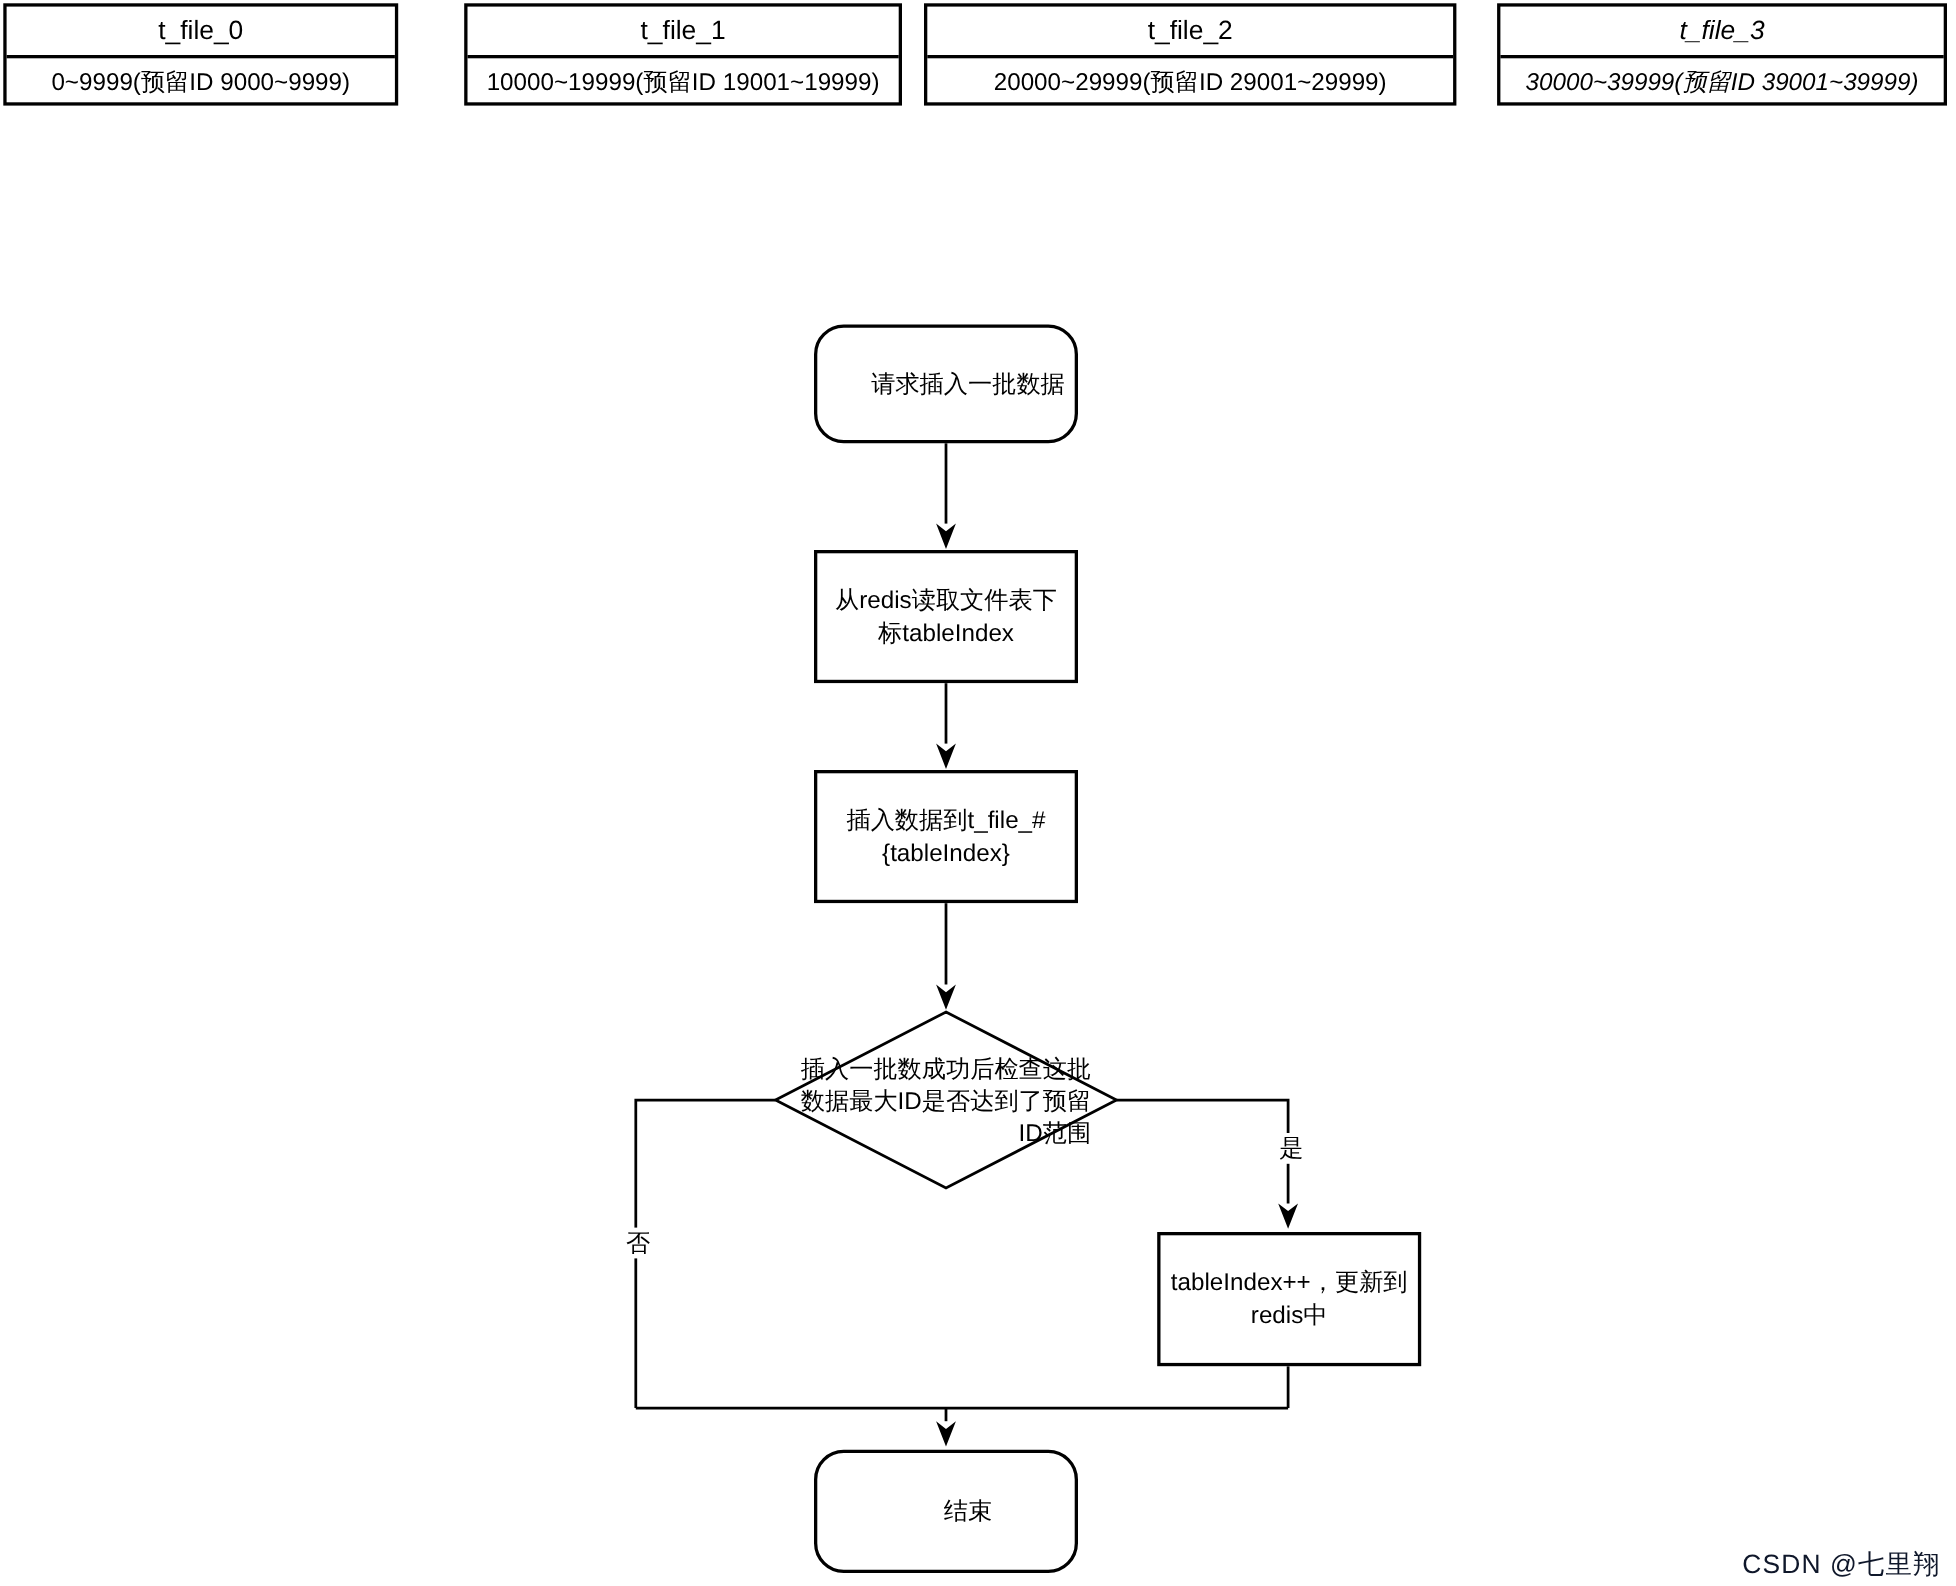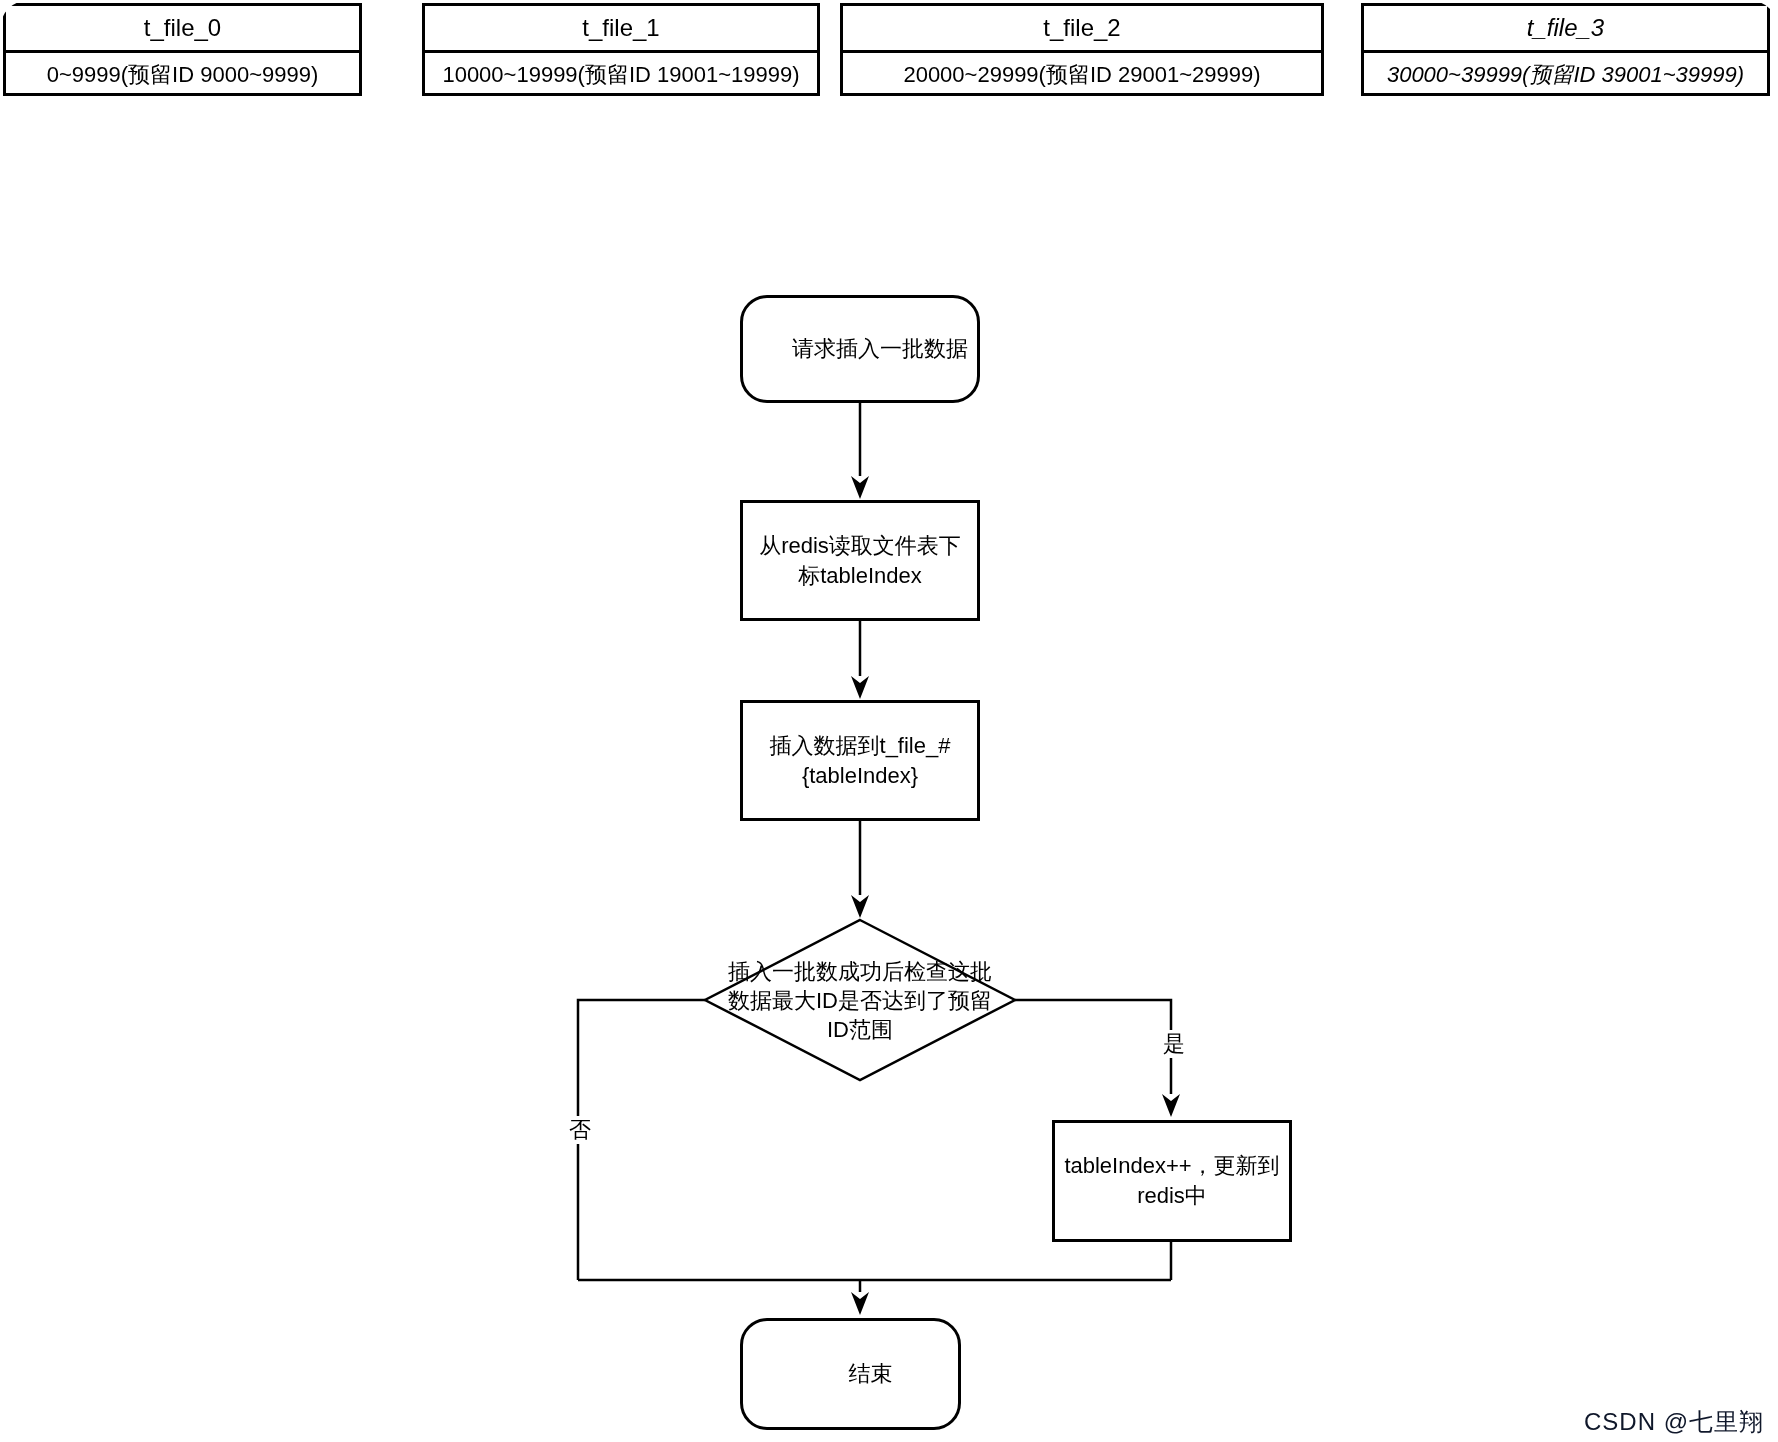--- a/index.html
+++ b/index.html
@@ -1,38 +1,37 @@
 <!DOCTYPE html>
 <html><head>
 <meta charset="utf-8">
 <style>
   html,body { margin:0; padding:0; background:#ffffff; }
   .canvas {
     position:relative; width:1778px; height:1442px; background:#ffffff;
     font-family:"Liberation Sans","DejaVu Sans",sans-serif; color:#000000;
     overflow:hidden;
-    border-radius:29px;
   }
   .svg-layer { position:absolute; left:0; top:0; width:1778px; height:1442px; }
 
   
   .db-table { position:absolute; top:3px; height:93px; border:3px solid #000;
               background:#fff; box-sizing:border-box; text-align:center; }
   .db-name  { height:44px; line-height:44px; border-bottom:3px solid #000;
               font-size:24px; white-space:nowrap; overflow:hidden; }
   .db-range { height:43px; line-height:43px; font-size:22px; white-space:nowrap; overflow:hidden; }
 
   
   .node { position:absolute; border:3px solid #000; background:#fff;
           box-sizing:border-box; display:flex; align-items:center; justify-content:center;
           text-align:center; font-size:22px; line-height:30px; white-space:pre-line; }
   .rounded { border-radius:27px;padding-left:40px; }
 
   .decision-text { position:absolute; display:flex; align-items:center; justify-content:center;
-                   text-align:center; font-size:22px; line-height:29px; white-space:pre-line;
+                   text-align:right; font-size:22px; line-height:29px; white-space:pre-line;
                    background:transparent; }
 
   .branch-label { position:absolute; transform:translate(-50%,-50%); background:#ffffff;
                   font-size:22px; line-height:24px; padding:2px 3px; }
 
   .watermark { position:absolute; right:14px; top:1406px; font-size:24px;
                color:#0f172a; letter-spacing:1px; }
 </style>
 </head>
 <body>
@@ -89,17 +88,17 @@
 数据最大ID是否达到了预留
 ID范围</div>
 
   <div class="branch-label" style="left:1174px; top:1044px;">是</div>
 
   <div class="branch-label" style="left:580px; top:1130px;">否</div>
 
   <div class="node" style="left:1052px; top:1120px; width:240px; height:122px;">tableIndex++，更新到
 redis中</div>
 
-  <div class="node rounded" style="left:740px; top:1318px; width:221px; height:112px;">结束</div>
+  <div class="node rounded" style="left:740px; top:1318px; width:240px; height:112px;">结束</div>
 
   <div class="watermark">CSDN @七里翔</div>
 
 </div>
 
 </body></html>

